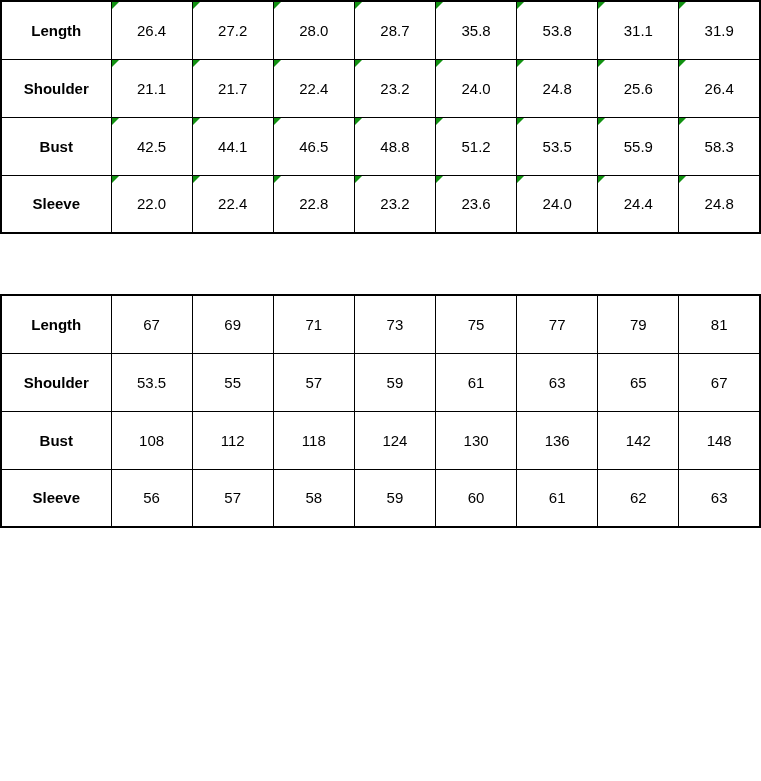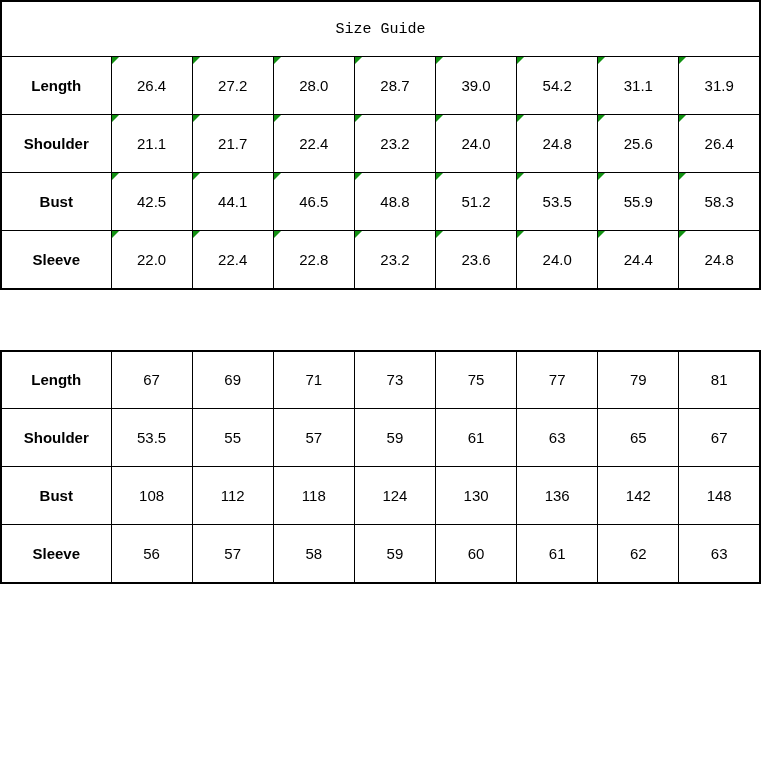--- a/index.html
+++ b/index.html
@@ -91,31 +91,28 @@
         <col>
           <col>
           <col>
           <col>
           <col>
           <col>
           <col>
           <col>
       </colgroup>
       <tbody>
-          <tr>
-        <td class="title-cell" colspan="9">Size Guide</td>
-      </tr>
       <tr class="r">
         <td class="lbl">Length</td>
         <td class="val"><span class="marker"></span><span>26.4</span></td>
         <td class="val"><span class="marker"></span><span>27.2</span></td>
         <td class="val"><span class="marker"></span><span>28.0</span></td>
         <td class="val"><span class="marker"></span><span>28.7</span></td>
-        <td class="val"><span class="marker"></span><span>39.0</span></td>
-        <td class="val"><span class="marker"></span><span>54.2</span></td>
+        <td class="val"><span class="marker"></span><span>35.8</span></td>
+        <td class="val"><span class="marker"></span><span>53.8</span></td>
         <td class="val"><span class="marker"></span><span>31.1</span></td>
         <td class="val"><span class="marker"></span><span>31.9</span></td>
       </tr>
       <tr class="r">
         <td class="lbl">Shoulder</td>
         <td class="val"><span class="marker"></span><span>21.1</span></td>
         <td class="val"><span class="marker"></span><span>21.7</span></td>
         <td class="val"><span class="marker"></span><span>22.4</span></td>
         <td class="val"><span class="marker"></span><span>23.2</span></td>
         <td class="val"><span class="marker"></span><span>24.0</span></td>

